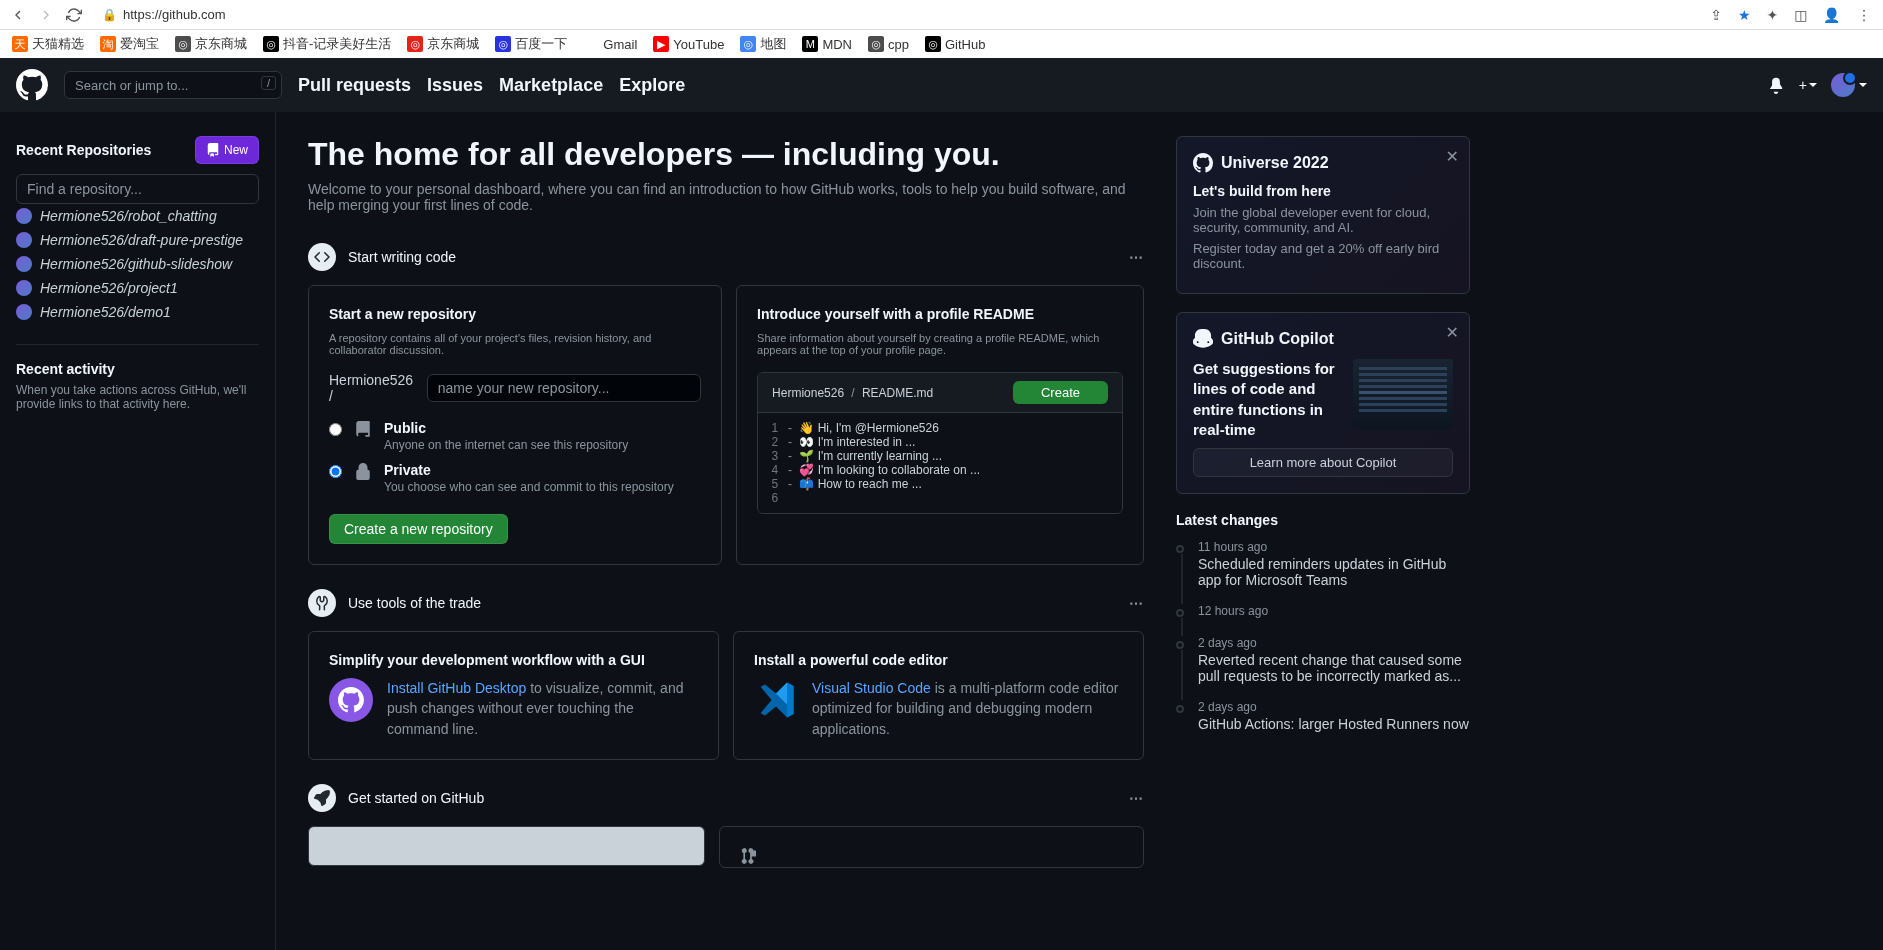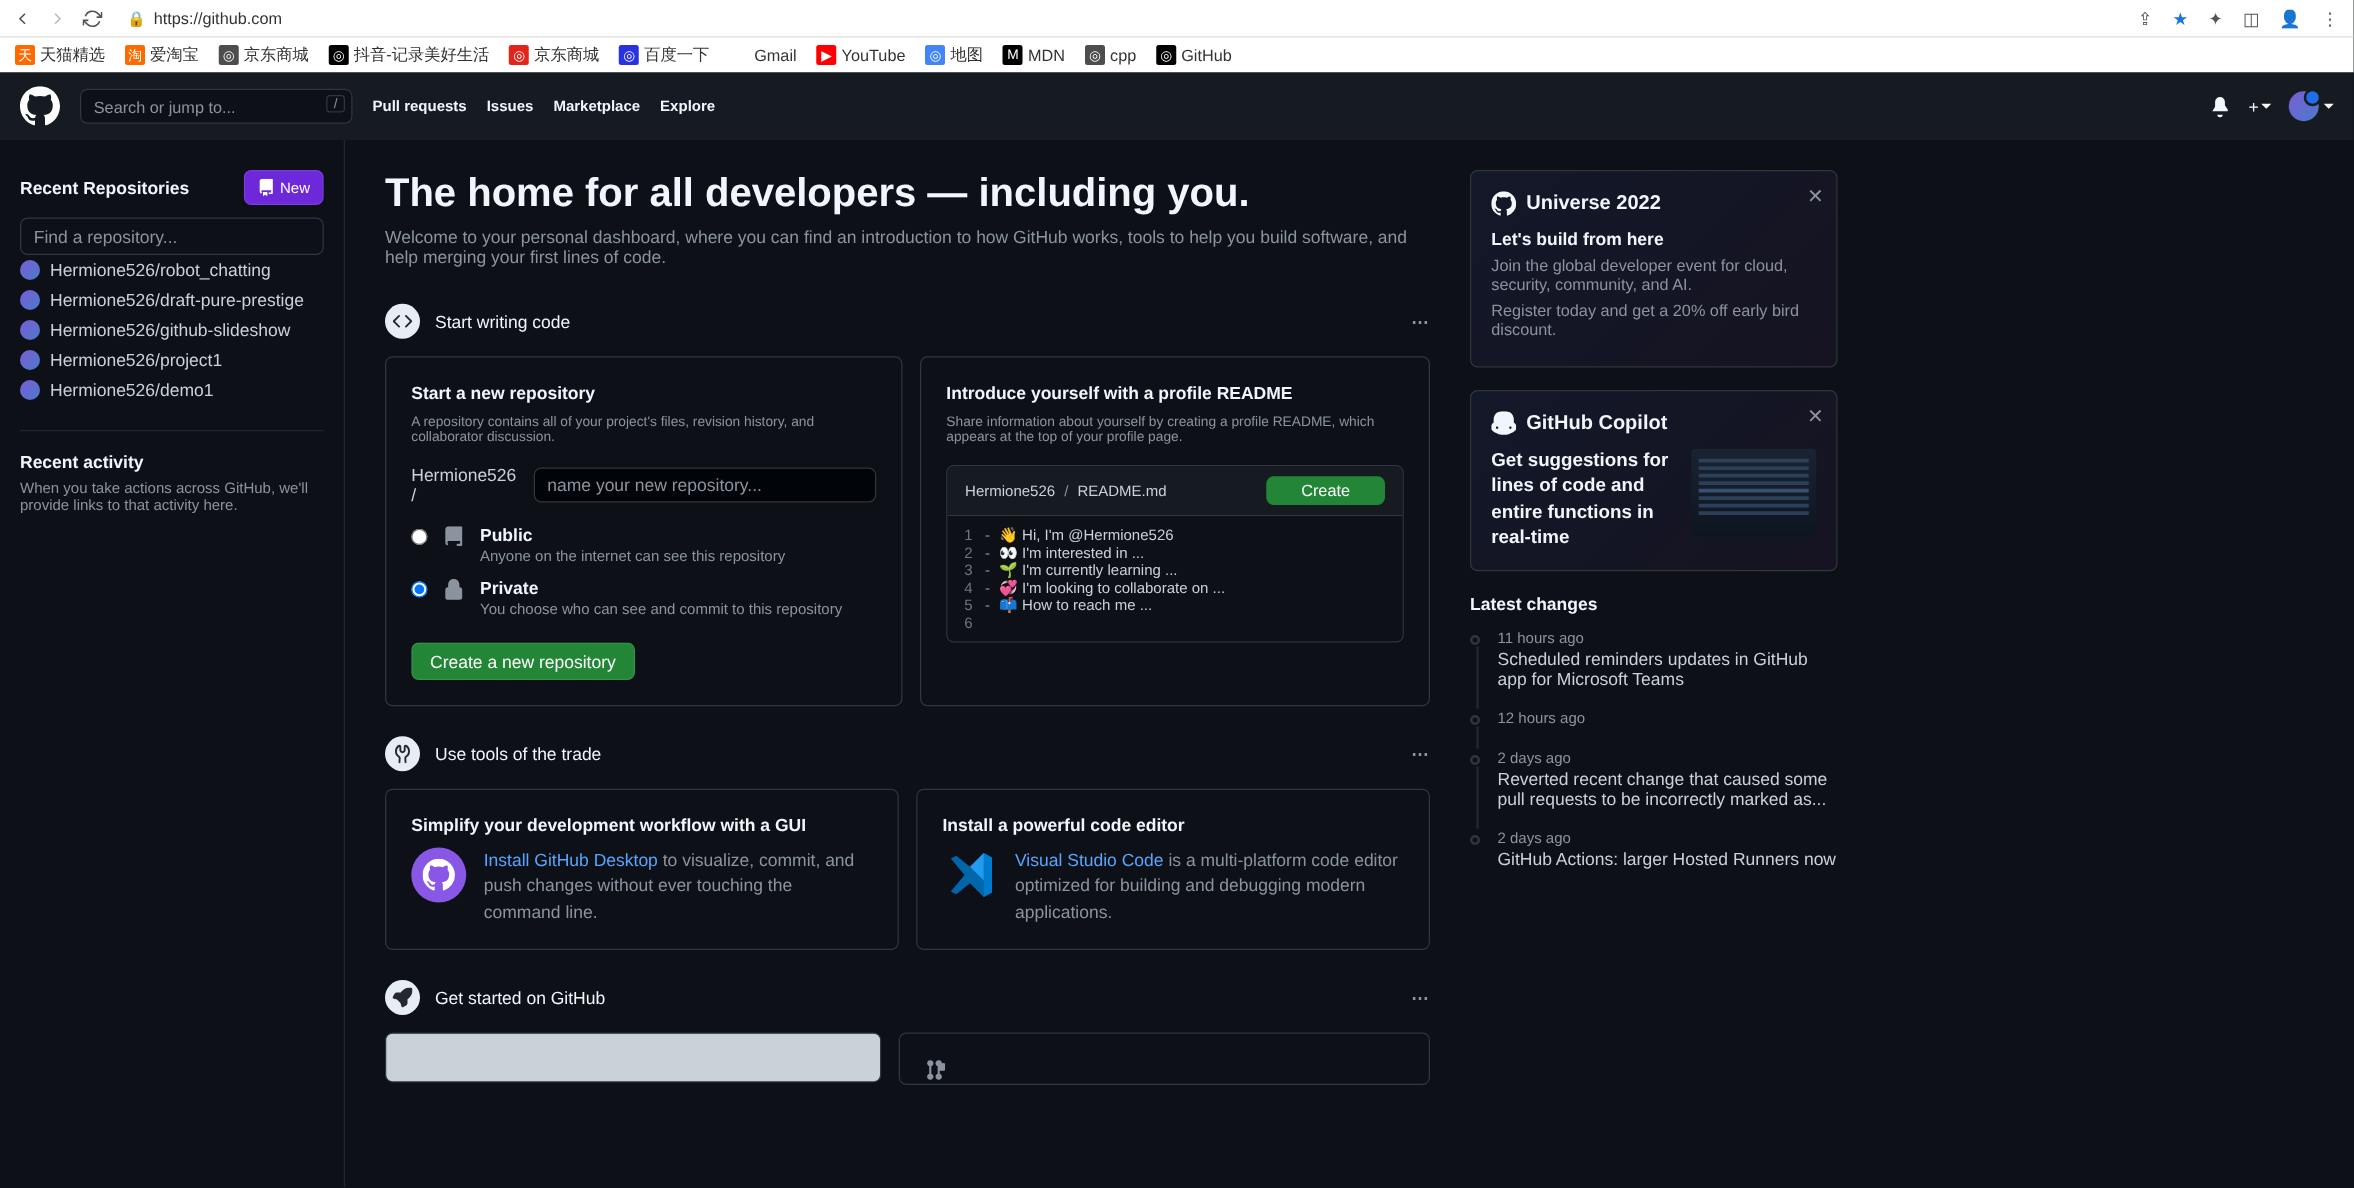--- a/index.html
+++ b/index.html
@@ -20,38 +20,38 @@
 .bm-favicon { width: 16px; height: 16px; border-radius: 2px; display:inline-flex; align-items:center; justify-content:center; font-size:11px; }
 
 
 .gh-header { background: #161b22; height: 54px; display: flex; align-items: center; padding: 0 16px; gap: 16px; }
 .gh-logo { width: 32px; height: 32px; color:#fff; }
 .gh-search { position: relative; width: 218px; }
 .gh-search input { width: 100%; height: 28px; background: #0d1117; border: 1px solid #30363d; border-radius: 6px; padding: 0 28px 0 10px; color: #c9d1d9; font-size: 13px; }
 .gh-search input::placeholder { color: #8b949e; }
 .gh-search-key { position: absolute; right: 6px; top: 5px; border: 1px solid #30363d; border-radius: 3px; font-size: 11px; padding: 0 5px; color: #8b949e; }
 .gh-nav { display: flex; gap: 16px; }
-.gh-nav a { color: #f0f6fc; font-weight: 600; text-decoration: none; font-size: 12px; }
+.gh-nav a { color: #f0f6fc; font-weight: 600; text-decoration: none; font-size: 18px; }
 .gh-header-right { margin-left: auto; display: flex; align-items: center; gap: 14px; color:#f0f6fc; }
 .gh-avatar { width: 24px; height: 24px; border-radius: 50%; background: linear-gradient(135deg,#7b5cd6,#4a7bc9); position:relative; }
 .gh-avatar::after { content:''; position:absolute; top:-2px; right:-2px; width:10px; height:10px; background:#1f6feb; border-radius:50%; border:2px solid #161b22; }
 .dropdown-caret { width:0; height:0; border-left:4px solid transparent; border-right:4px solid transparent; border-top:4px solid #fff; display:inline-block; margin-left:2px; }
 
 
 .main-layout { display: flex; }
 .sidebar { width: 276px; padding: 24px 16px; border-right: 1px solid #21262d; min-height: calc(100vh - 112px); }
 .sidebar-header { display: flex; align-items: center; justify-content: space-between; margin-bottom: 10px; }
 .sidebar-header h2 { color: #f0f6fc; font-size: 14px; font-weight: 600; }
 .btn-new { background: #6d28d9; color: #fff; border: 1px solid rgba(240,246,252,0.1); border-radius: 6px; padding: 6px 10px; font-size: 12px; font-weight: 500; display:flex; align-items:center; gap:4px; cursor:pointer; }
 .find-repo-input { width: 100%; height: 30px; background: #0d1117; border: 1px solid #30363d; border-radius: 6px; padding: 0 10px; color:#c9d1d9; font-size:14px; }
 .find-repo-input::placeholder { color:#8b949e; }
 .repo-list { list-style:none; margin-bottom: 20px; }
 .repo-list li { display:flex; align-items:center; gap:8px; padding: 4px 0; }
 .repo-avatar { width:16px; height:16px; border-radius:50%; background:linear-gradient(135deg,#7b5cd6,#4a7bc9); flex-shrink:0; }
-.repo-list a { color:#c9d1d9; font-size:14px; text-decoration:none; }
+.repo-list a { color:#c9d1d9; font-size:14px; text-decoration:none;font-style:italic; }
 .sidebar hr { border:none; border-top:1px solid #21262d; margin: 8px 0 16px; }
 .activity-title { color:#f0f6fc; font-size:14px; font-weight:600; margin-bottom:6px; }
 .activity-desc { color:#8b949e; font-size:12px; }
 
 
 .feed { flex: 1; padding: 24px 32px; max-width: 900px; }
 .feed h1 { color:#f0f6fc; font-size:32px; font-weight:600; margin-bottom:8px; }
 .feed-subtitle { color:#8b949e; font-size:14px; margin-bottom:30px; max-width: 820px; }
 
 .section-header { display:flex; align-items:center; gap:12px; margin-bottom:14px; position:relative; }
@@ -422,20 +422,21 @@
       <div class="promo-title-row">
         <svg viewBox="0 0 16 16">
             <path d="M7.998 15.035c-4.562 0-7.873-2.914-7.998-3.749V9.338c.085-.628.677-1.686 1.549-2.158V5.145C1.549 2.309 3.857 0 6.693 0h2.614c2.836 0 5.145 2.309 5.145 5.145v2.035c.872.472 1.464 1.53 1.549 2.158v1.948c-.125.835-3.436 3.749-8.003 3.749zm-4.999-4.5c0 .414.336.75.75.75s.75-.336.75-.75-.336-.75-.75-.75-.75.336-.75.75zm8.5 0c0 .414.336.75.75.75s.75-.336.75-.75-.336-.75-.75-.75-.75.336-.75.75z"></path>
           </svg>
         <span class="promo-title">GitHub Copilot</span>
       </div>
       <div class="copilot-row">
         <div class="copilot-text">Get suggestions for lines of code and entire functions in real-time</div>
         <div class="copilot-preview"></div>
       </div>
+      <button class="promo-btn">Learn more about Copilot</button>
     </div>
 
     <div class="latest-changes">
       <h3>Latest changes</h3>
       <div id="changes-list">
           <div class="change-item">
             <span class="change-dot"></span>
             <div class="change-content"><span class="change-time">11 hours ago</span><span class="change-title">Scheduled reminders updates in GitHub app for Microsoft Teams</span></div>
           </div>
           <div class="change-item">

